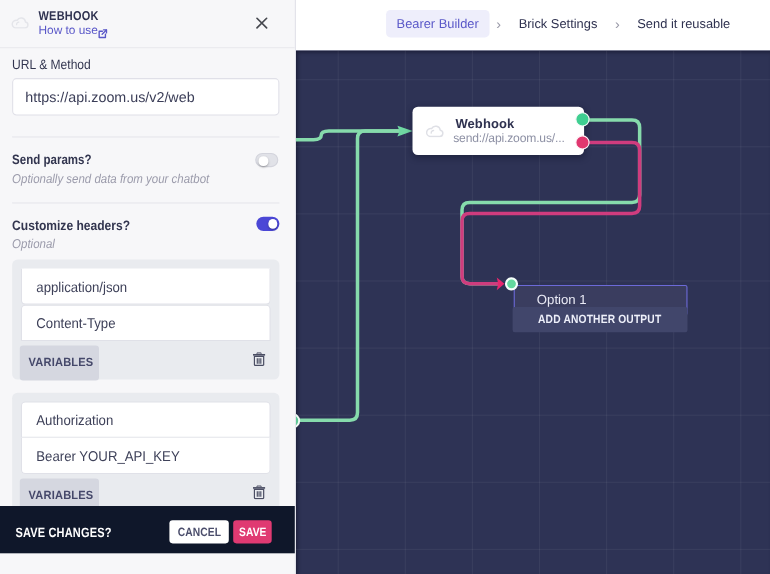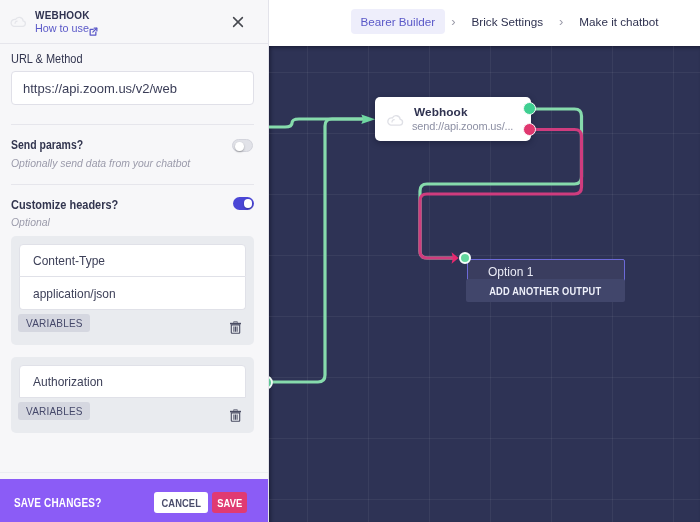--- a/index.html
+++ b/index.html
@@ -92,28 +92,28 @@
 
   
   .hcard{position:absolute;left:11px;width:243px;background:#e9ebef;border-radius:5px;box-sizing:border-box;
          padding:8px 8px 10px 8px;}
   .hcard .fld{height:33px;background:#fff;border:1px solid #e0e1e8;box-sizing:border-box;
               display:flex;align-items:center;padding-left:13px;font-size:12.9px;color:#3e4159;}
   .hcard .fld > span{display:inline-block;transform:scaleX(.93);transform-origin:left center;}
   .hcard .fld.f1{border-radius:4px 4px 0 0;}
   .hcard .fld.f2{border-radius:0 0 4px 4px;border-top:0;}
   .hcard .row{height:21px;margin-top:4px;position:relative;}
-  .varbtn{position:absolute;left:-1px;top:0;height:18px;background:#d5d7e0;border-radius:3px;
-          display:flex;align-items:center;padding:0 7px 0 8px;font-size:10.8px;font-weight:400;width:72px;box-sizing:border-box;
+  .varbtn{position:absolute;left:-1px;top:0;height:32px;background:#d5d7e0;border-radius:3px;
+          display:flex;align-items:center;padding:0 7px 0 8px;font-size:10.8px;font-weight:700;width:72px;box-sizing:border-box;
           letter-spacing:.2px;color:#45486a;}
   .varbtn span{display:inline-block;transform:scaleX(.93);transform-origin:left center;}
   .trash{position:absolute;right:4px;top:6px;width:13px;height:13px;cursor:pointer;}
 
   
-  .savebar{position:absolute;left:0;top:479px;width:297px;height:43px;background:#8b5cf6;}
+  .savebar{position:absolute;left:0;top:460px;width:297px;height:43px;background:#0f172a;}
   .pfooter-line{position:absolute;left:0;top:472px;width:268px;height:1px;background:#eceef1;}
   .savebar .q{position:absolute;left:14px;top:17px;font-size:12.2px;font-weight:700;
               letter-spacing:.2px;color:#fff;}
   .savebar .q span{display:inline-block;transform:scaleX(.82);transform-origin:left center;}
   .btn{position:absolute;top:13px;height:21px;border-radius:3px;display:flex;align-items:center;
        justify-content:center;font-size:11px;font-weight:700;letter-spacing:.1px;cursor:pointer;}
   .btn span{display:inline-block;transform:scaleX(.85);}
   .btn.cancel{left:154px;width:54px;background:#fff;color:#4a4d6b;}
   .btn.save{left:212px;width:35px;background:#e03a72;color:#fff;}
 </style>
@@ -168,21 +168,21 @@
   <div id="addout">
       <span>ADD ANOTHER OUTPUT</span>
     </div>
 
   <div class="crumbs" style="position:absolute;left:269px;top:0;">
     <div style="width:84px"></div>
     <div class="crumb active">Bearer Builder</div>
     <div class="sep">›</div>
     <div class="crumb">Brick Settings</div>
     <div class="sep">›</div>
-    <div class="crumb">Make it chatbot</div>
+    <div class="crumb">Send it reusable</div>
   </div>
   <div id="panel">
 
     <div class="p-head">
       <span class="cloud">
         <svg viewBox="0 0 18 11.5" width="18" height="11.5">
           <path d="M4.8 10.4h8.8a2.75 2.75 0 0 0 0.55 -5.45 4.05 4.05 0 0 0 -7.6 -1.45 3.15 3.15 0 0 0 -1.75 6.9Z" fill="none" stroke="#e4e5ea" stroke-width="1.3" stroke-linejoin="round"></path>
           <path d="M6.1 7.4a2.05 2.05 0 0 1 2.05 -2.3" fill="none" stroke="#e4e5ea" stroke-width="1.2" stroke-linecap="round"></path>
         </svg>
       </span>
@@ -218,45 +218,48 @@
 
       <div class="hr" style="top:140px;"></div>
 
       <div class="lbl" style="position:absolute;left:11px;top:154px;font-weight:700;font-size:12.4px;"><span class="cnd">Customize headers?</span></div>
       <div class="sublbl" style="position:absolute;left:11px;top:171px;font-size:11.6px;"><span class="cnd">Optional</span></div>
       <div class="tgl on" style="left:233px;top:153px;">
         <div class="knob"></div>
       </div>
 
       <div class="hcard" style="top:192px;">
+        <div class="fld f2">
+            <span>application/json</span>
+          </div>
         <div class="fld f1">
             <span>Content-Type</span>
-          </div>
-        <div class="fld f2">
-            <span>application/json</span>
           </div>
         <div class="row">
           <div class="varbtn">
               <span>VARIABLES</span>
             </div>
           <span class="trash">
             <svg viewBox="0 0 13 13" width="13" height="13">
               <path d="M4.6 1.6V0.85h3.8V1.6" fill="none" stroke="#4a4d63" stroke-width="0.9"></path>
               <rect x="1.0" y="1.8" width="11" height="1.5" fill="#4a4d63"></rect>
               <path d="M2.3 3.9h8.4v7.6a0.7 0.7 0 0 1 -0.7 0.7H3.0a0.7 0.7 0 0 1 -0.7 -0.7Z" fill="none" stroke="#4a4d63" stroke-width="1.1"></path>
               <path d="M4.9 5.6v5.1M6.5 5.6v5.1M8.1 5.6v5.1" stroke="#4a4d63" stroke-width="1.05"></path>
             </svg>
           </span>
         </div>
       </div>
 
       <div class="hcard" style="top:313px;">
         <div class="fld f1">
             <span>Authorization</span>
           </div>
+        <div class="fld f2">
+            <span>Bearer YOUR_API_KEY</span>
+          </div>
         <div class="row">
           <div class="varbtn">
               <span>VARIABLES</span>
             </div>
           <span class="trash">
             <svg viewBox="0 0 13 13" width="13" height="13">
               <path d="M4.6 1.6V0.85h3.8V1.6" fill="none" stroke="#4a4d63" stroke-width="0.9"></path>
               <rect x="1.0" y="1.8" width="11" height="1.5" fill="#4a4d63"></rect>
               <path d="M2.3 3.9h8.4v7.6a0.7 0.7 0 0 1 -0.7 0.7H3.0a0.7 0.7 0 0 1 -0.7 -0.7Z" fill="none" stroke="#4a4d63" stroke-width="1.1"></path>
               <path d="M4.9 5.6v5.1M6.5 5.6v5.1M8.1 5.6v5.1" stroke="#4a4d63" stroke-width="1.05"></path>

